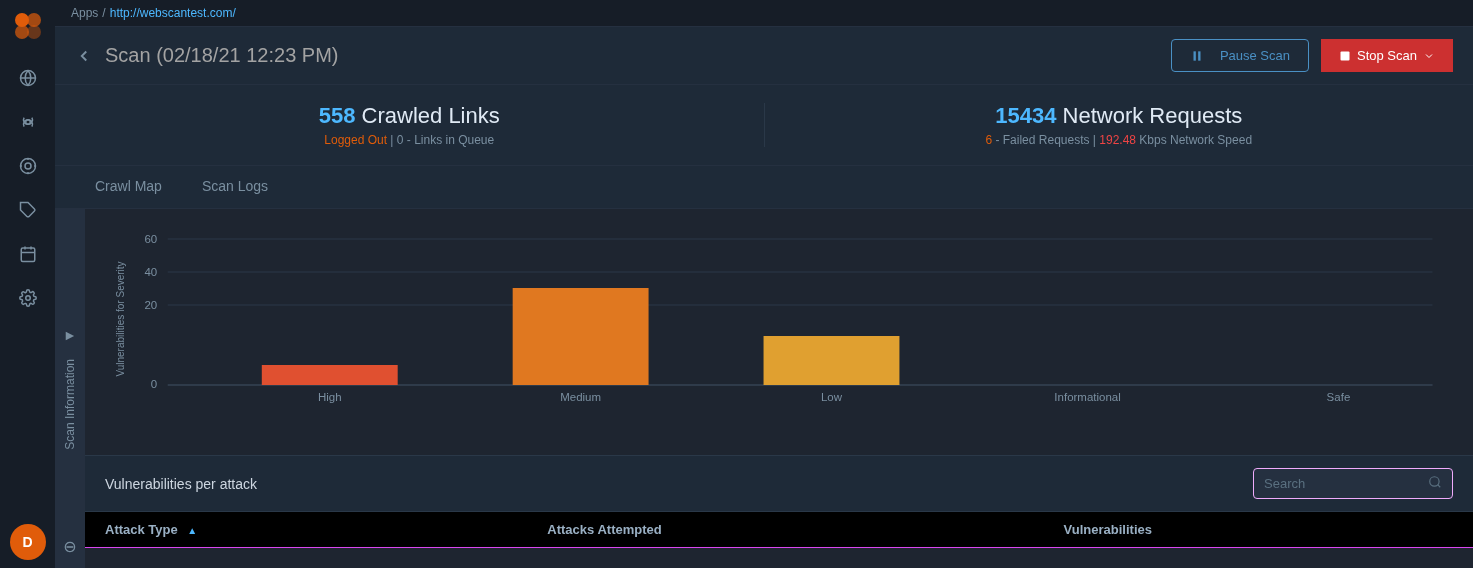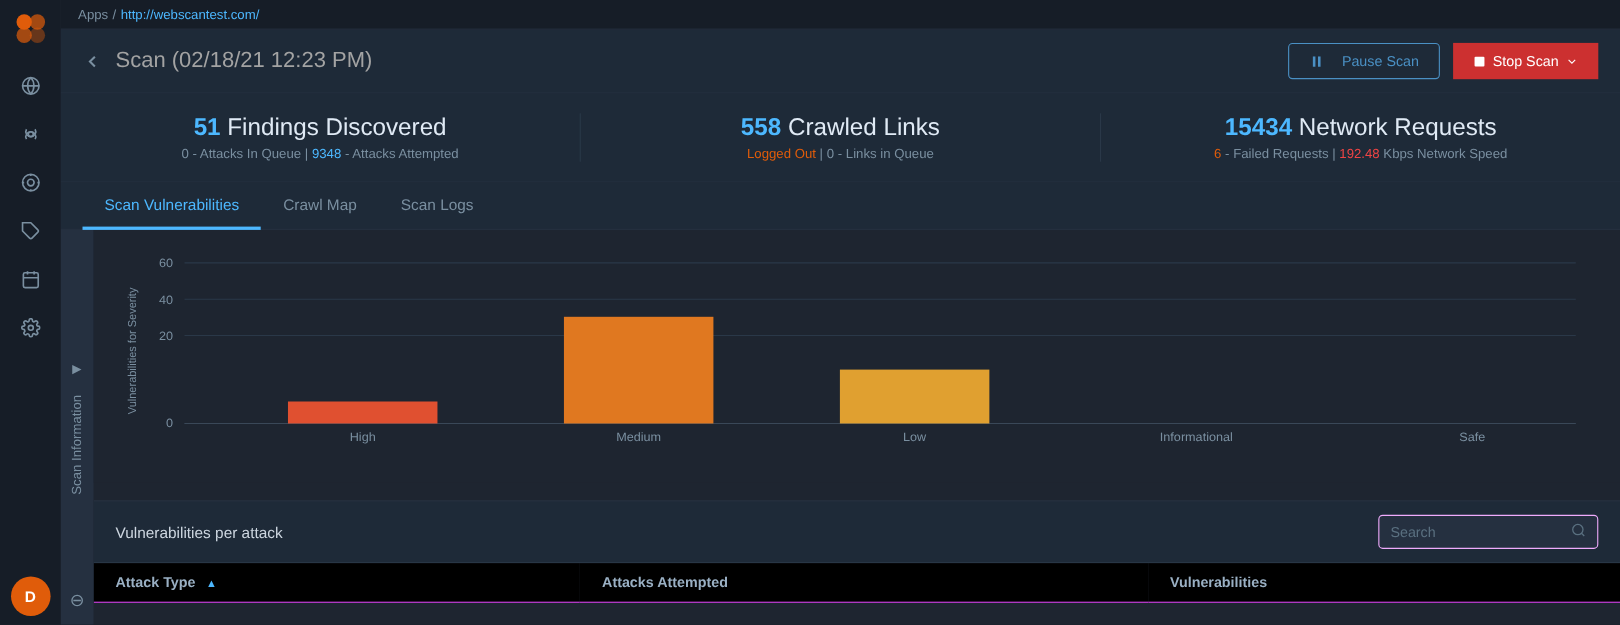--- a/index.html
+++ b/index.html
@@ -386,32 +386,20 @@
         <svg width="12" height="12" viewBox="0 0 24 24" fill="currentColor">
             <polyline points="6 9 12 15 18 9" stroke="white" stroke-width="2" fill="none"></polyline>
           </svg>
       </button>
     </div>
   </div>
 
   <div class="stats-row">
     <div class="stat-item">
       <div class="stat-main">
-        <span style="color:#4db8ff; font-weight:600;">51</span>
-        <span>Findings Discovered</span>
-      </div>
-      <div class="stat-sub">
-        <span>0</span>
-        <span> - Attacks In Queue | </span>
-        <span style="color:#4db8ff;">9348</span>
-        <span> - Attacks Attempted</span>
-      </div>
-    </div>
-    <div class="stat-item">
-      <div class="stat-main">
         <span style="color:#4db8ff; font-weight:600;">558</span>
         <span>Crawled Links</span>
       </div>
       <div class="stat-sub">
         <span style="color:#e05c0a;">Logged Out</span>
         <span> | 0 - Links in Queue</span>
       </div>
     </div>
     <div class="stat-item">
       <div class="stat-main">
@@ -421,21 +409,20 @@
       <div class="stat-sub">
         <span style="color:#e05c0a;">6</span>
         <span> - Failed Requests | </span>
         <span style="color:#ef4444;">192.48</span>
         <span>Kbps Network Speed</span>
       </div>
     </div>
   </div>
 
   <div class="tabs">
-    <div class="tab active">Scan Vulnerabilities</div>
     <div class="tab">Crawl Map</div>
     <div class="tab">Scan Logs</div>
   </div>
 
   <div class="content-area">
 
     <div class="side-panel">
       <div class="side-panel-arrow">►</div>
       <div class="side-panel-label">Scan Information</div>
       <div class="side-panel-bottom">⊖</div>

